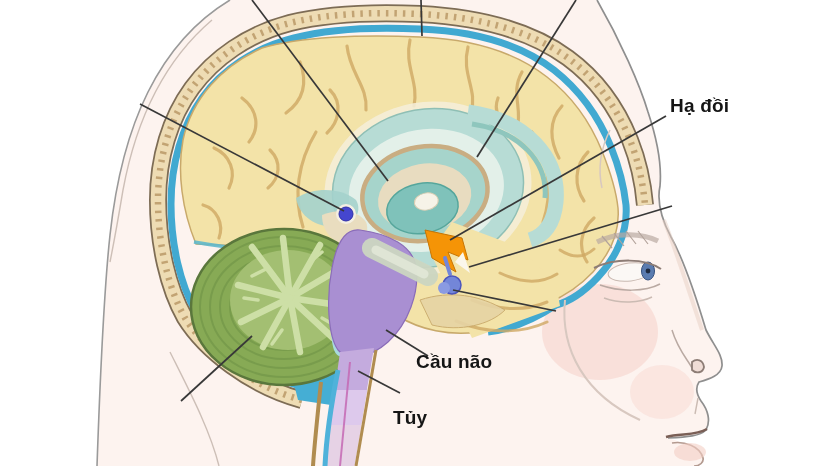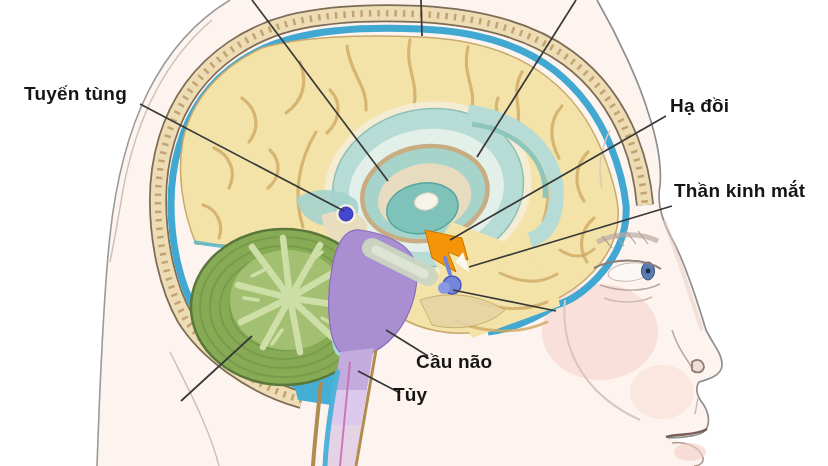--- a/index.html
+++ b/index.html
@@ -16,21 +16,21 @@
   .stage{position:relative;width:828px;height:466px;overflow:hidden;
          background:var(--background);font-family:"Liberation Sans",sans-serif;}
   .stage svg{position:absolute;inset:0;display:block;}
   .lbl{position:absolute;font-weight:700;font-size:19px;line-height:1.05;
        color:var(--label-text);white-space:nowrap;letter-spacing:0.2px;}
   #lbl-tuyen-tung{left:24px;top:84px;}
   #lbl-ha-doi{left:670px;top:96px;}
   #lbl-than-kinh-mat{left:674px;top:181px;}
   #lbl-tuyen-yen{left:523px;top:313px;}
   #lbl-cau-nao{left:416px;top:352px;}
-  #lbl-tuy{left:393px;top:385px;}
+  #lbl-tuy{left:393px;top:408px;}
   #lbl-tieu-nao{left:94px;top:396px;}
 </style>
 </head>
 <body>
 
 <div class="stage">
 
 <svg width="828" height="466" viewBox="0 0 828 466">
 
   <rect x="0" y="0" width="828" height="466" fill="var(--background)"></rect>
@@ -218,19 +218,17 @@
     <path d="M 140,104 L 344,211"></path>
     <path d="M 666,116 L 450,240"></path>
     <path d="M 672,206 L 469,267"></path>
     <path d="M 556,311 L 453,290"></path>
     <path d="M 428,356 L 386,330"></path>
     <path d="M 400,393 L 358,371"></path>
     <path d="M 181,401 L 252,336"></path>
   </g>
 </svg>
 
-  <div class="lbl" id="lbl-tuyen-tung">Tuyến tùng</div>
   <div class="lbl" id="lbl-ha-doi">Hạ đồi</div>
-  <div class="lbl" id="lbl-than-kinh-mat">Thần kinh mắt</div>
   <div class="lbl" id="lbl-cau-nao">Cầu não</div>
   <div class="lbl" id="lbl-tuy">Tủy</div>
 
 </div>
 
 </body></html>

